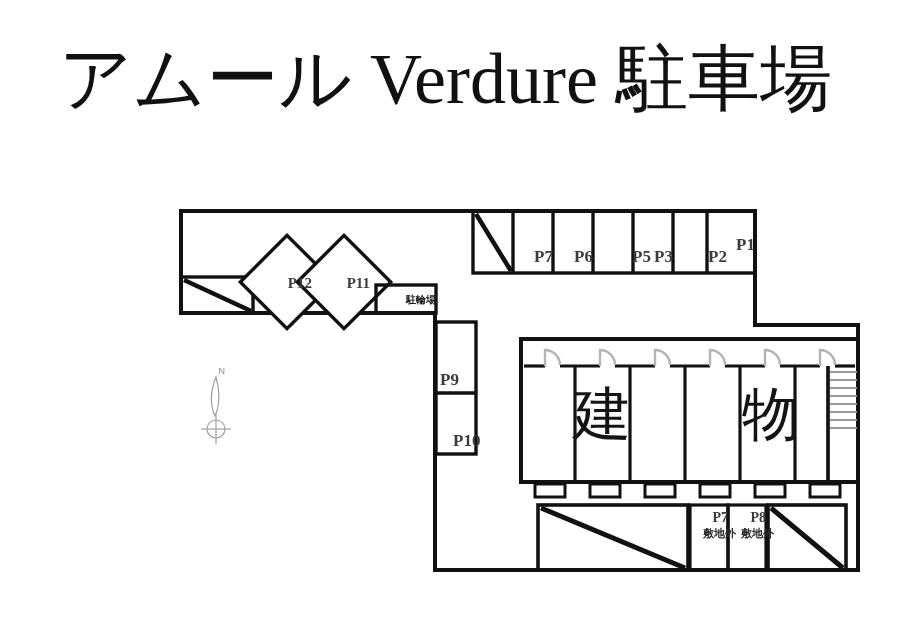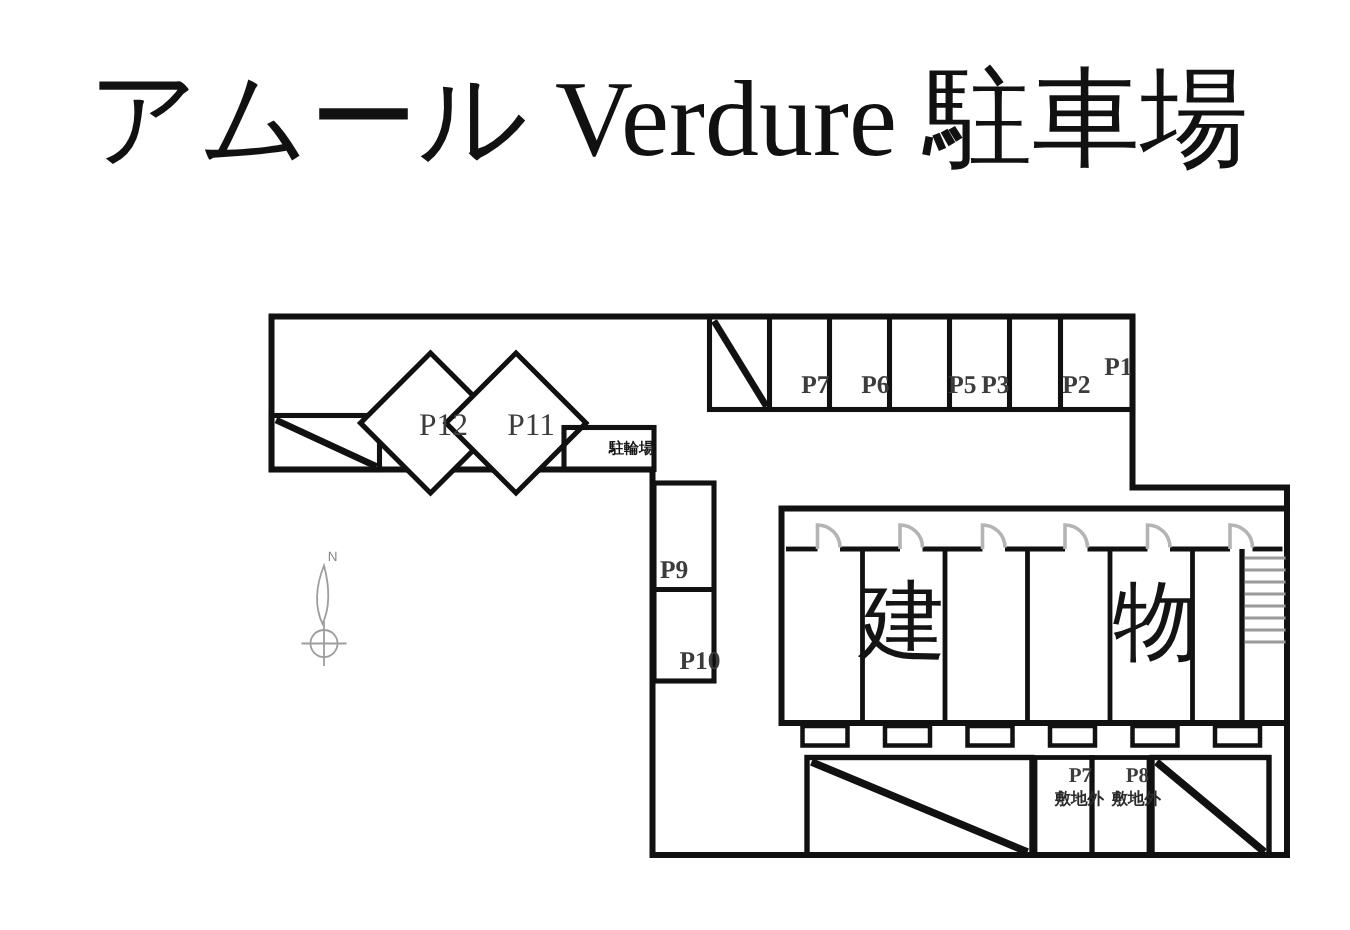--- a/index.html
+++ b/index.html
@@ -49,22 +49,22 @@
     white-space: nowrap;
     text-align: right;
     pointer-events: none;
   }
   .lbl-stall {
     font-size: 17px;
     font-weight: 700;
     line-height: 17px;
   }
   .lbl-rot {
-    font-size: 21px;
-    font-weight: 400;
+    font-size: 15px;
+    font-weight: 700;
     line-height: 17px;
   }
   .lbl-bike {
     font-size: 10px;
     font-weight: 700;
     line-height: 13px;
     color: #1a1a1a;
   }
   .lbl-bldg {
     font-size: 58px;

